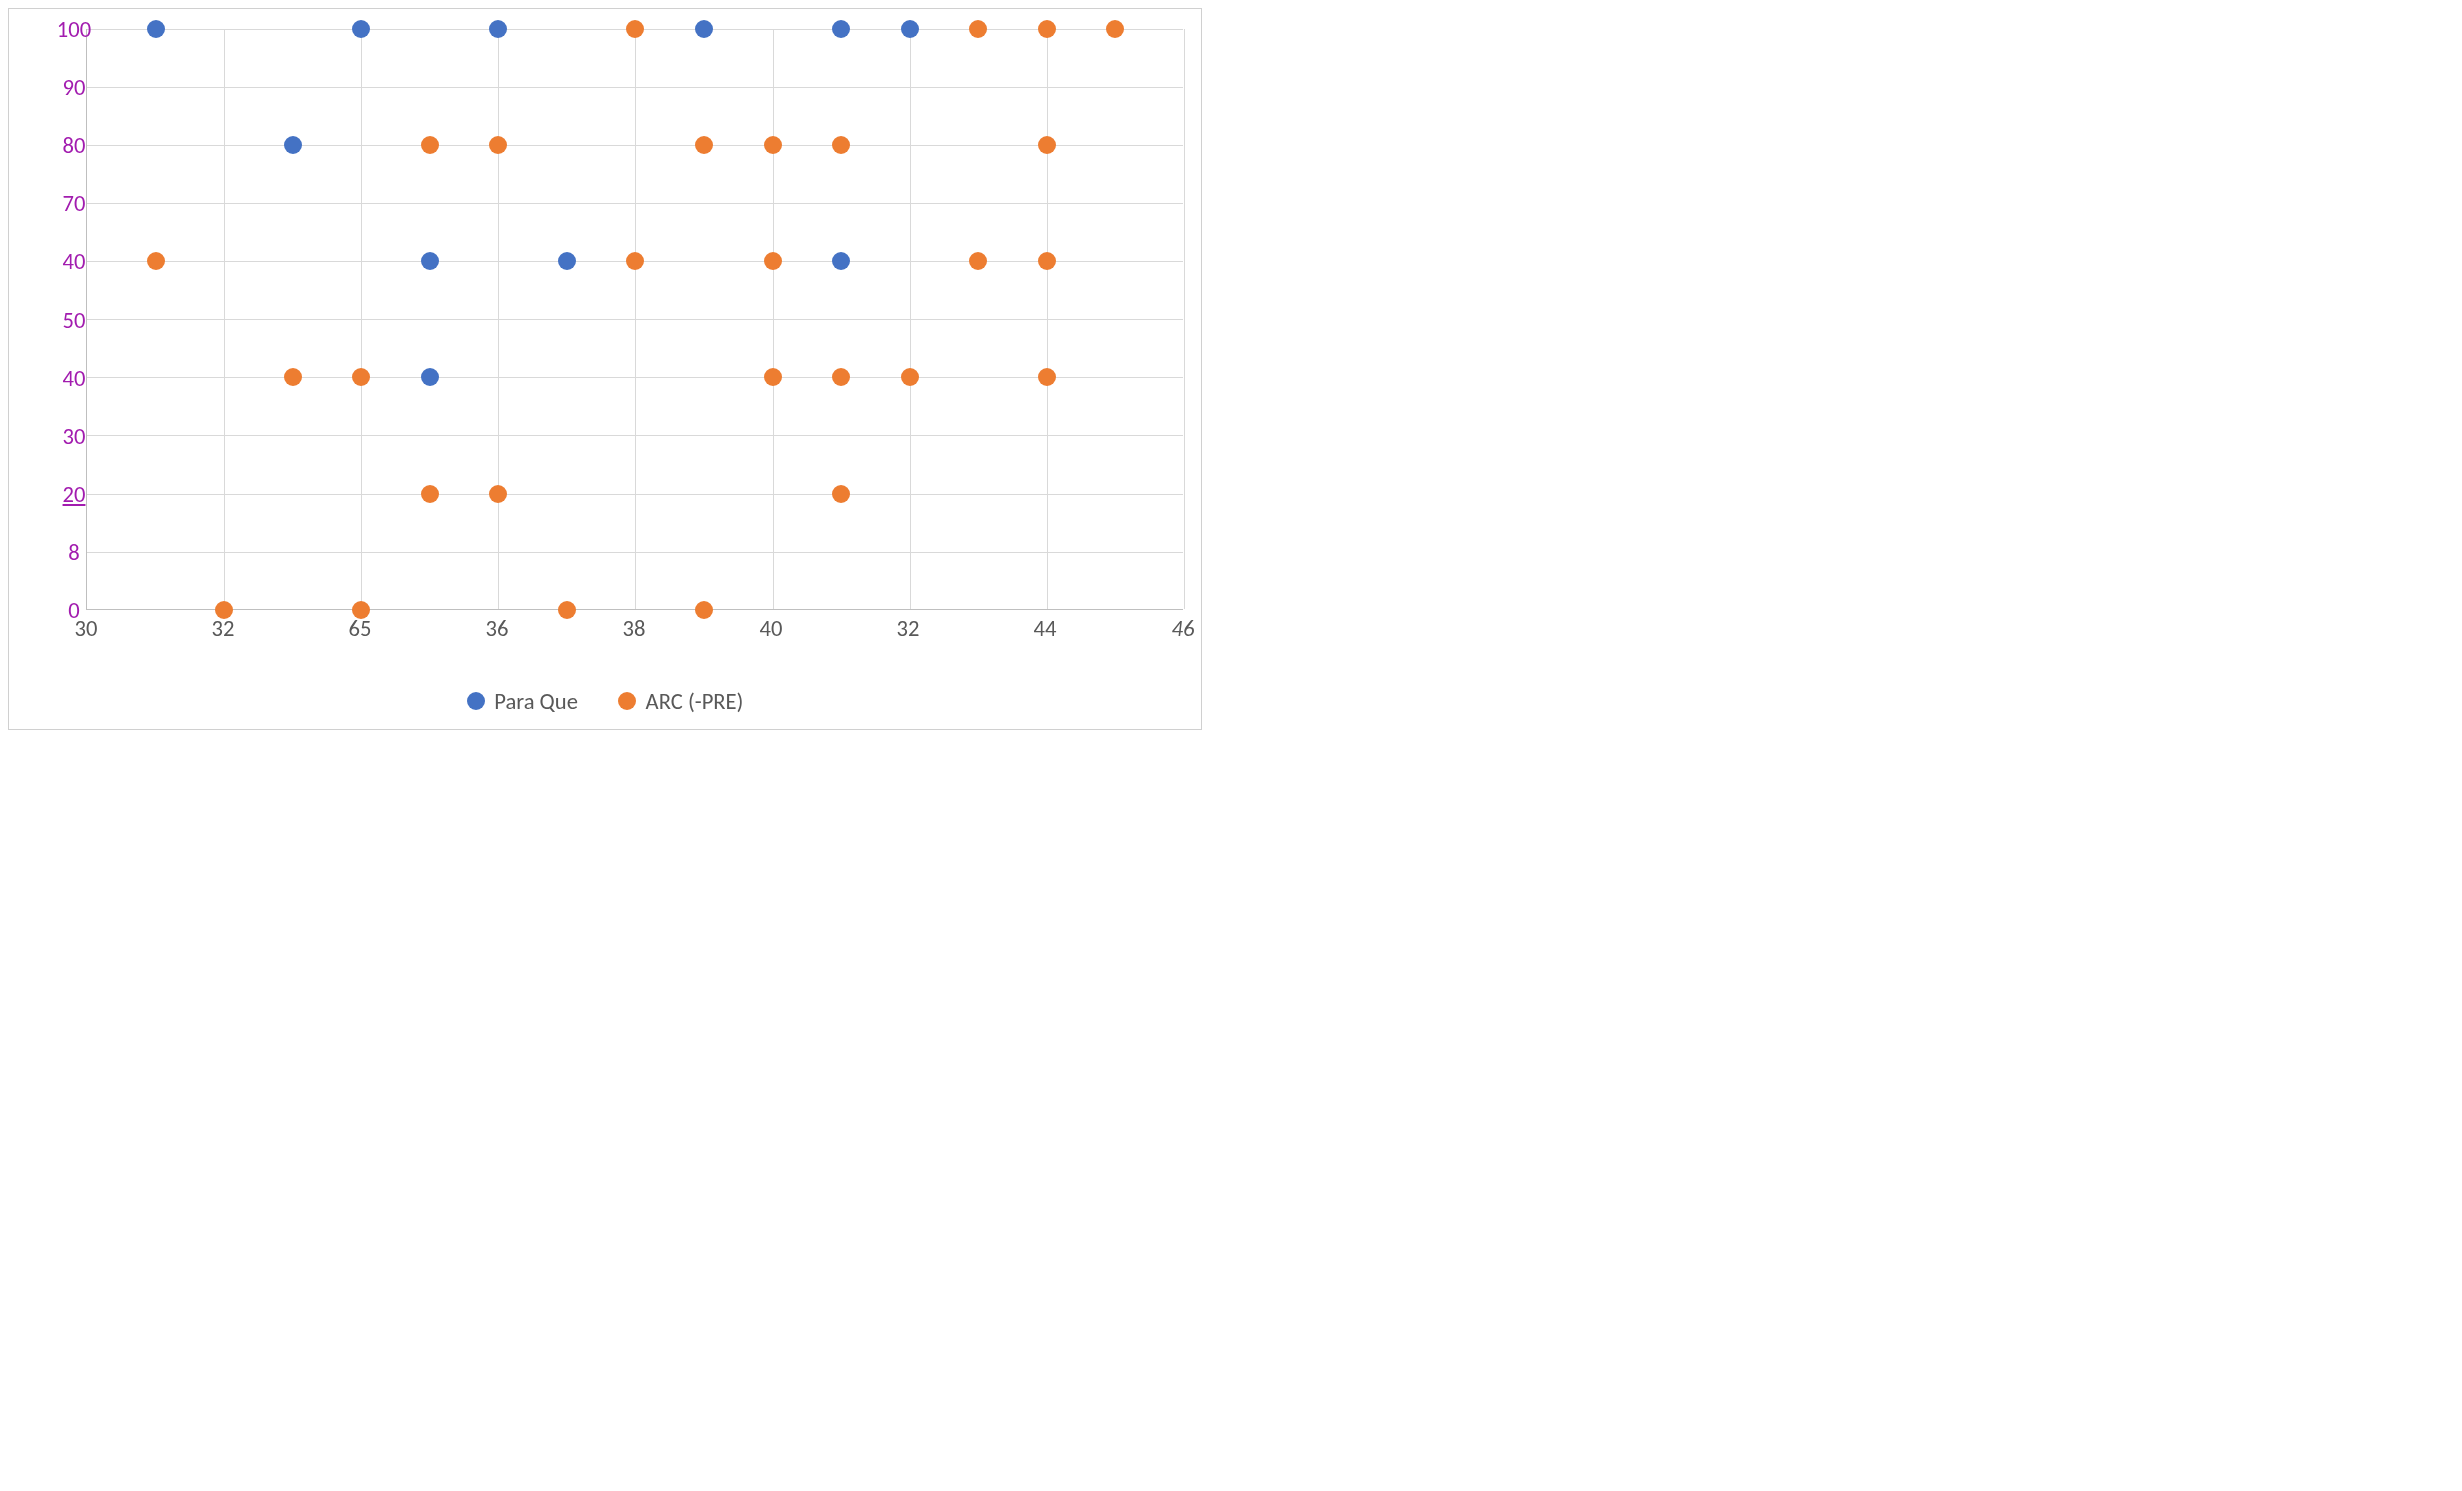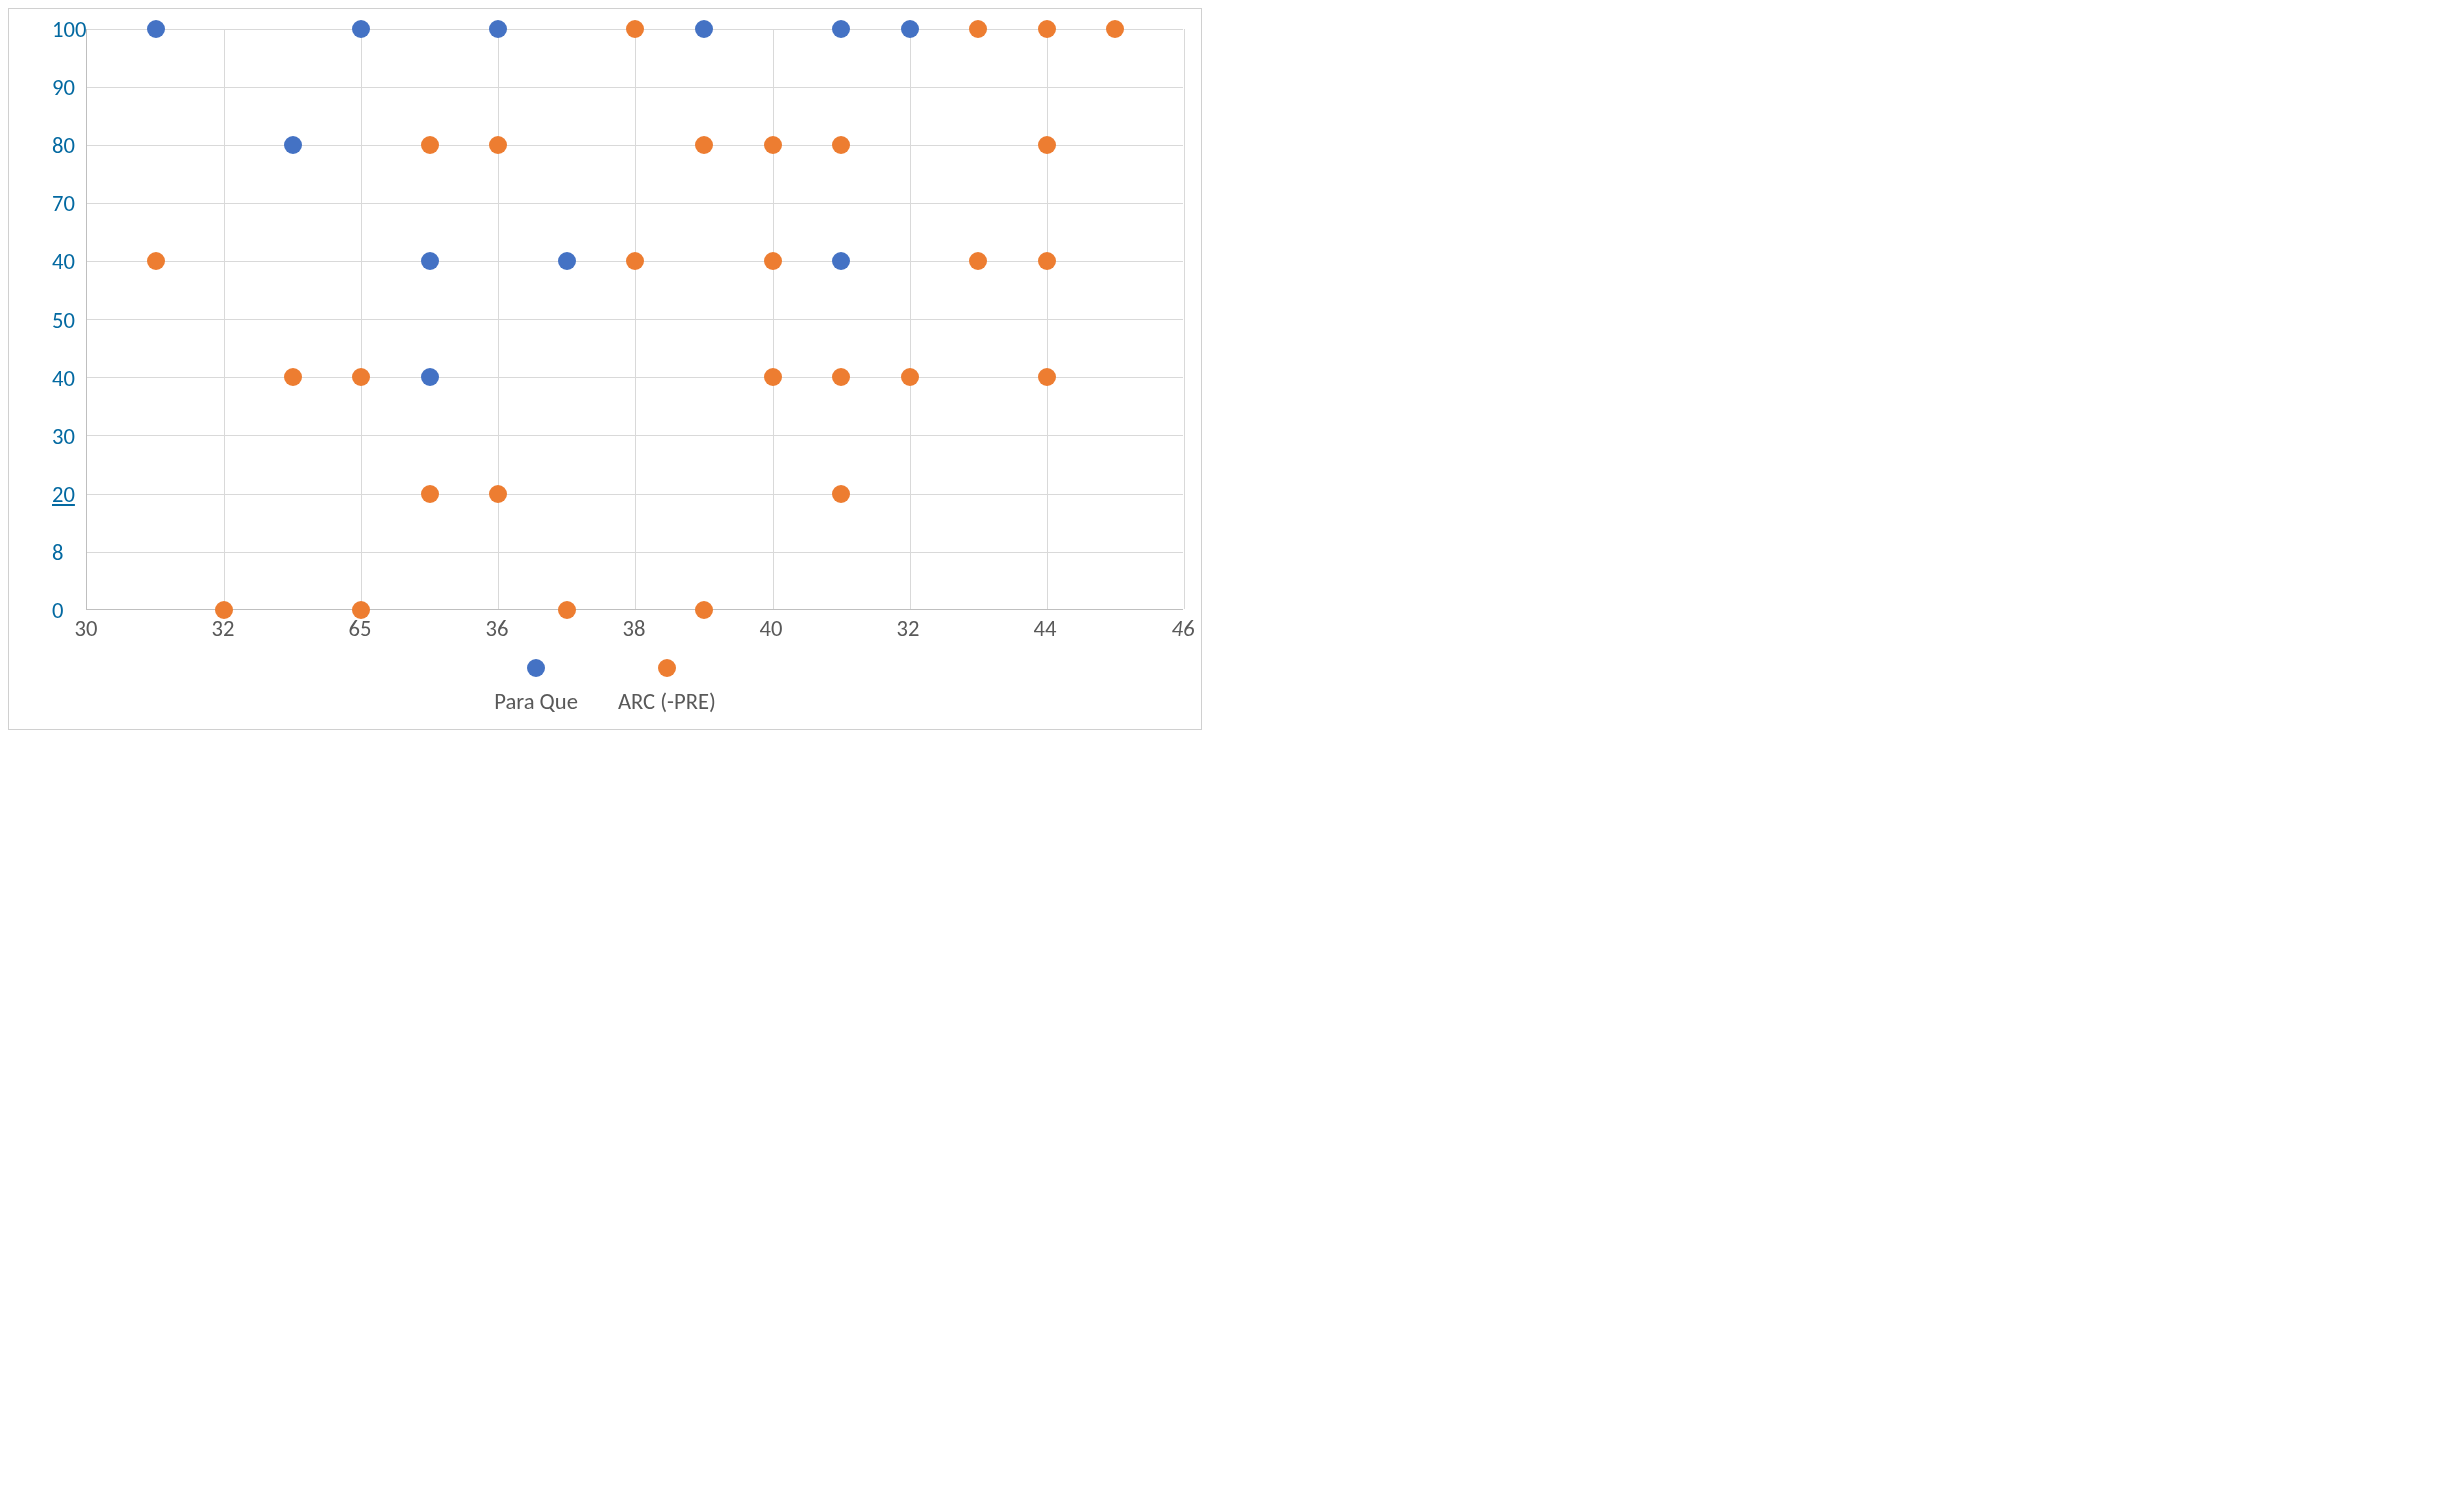--- a/index.html
+++ b/index.html
@@ -35,23 +35,23 @@
       position: absolute;
       left: 0;
       right: 0;
       height: 0.8px;
       background: #d9d9d9;
     }
     .y-tick {
       position: absolute;
       right: 1105px;
       width: 44px;
-      text-align: left;
+      text-align: center;
       font-size: 22.6px;
-      color: #0369a1;
+      color: #a21caf;
       transform: translateY(-50%);
     }
     .x-tick {
       position: absolute;
       top: 605px;
       width: 48px;
       text-align: center;
       font-size: 22.6px;
       color: #595959;
       transform: translateX(-50%);
@@ -74,21 +74,20 @@
       justify-content: center;
       gap: 40px;
       align-items: center;
     }
     .legend-item {
       display: flex;
       align-items: center;
       gap: 9.7px;
       font-size: 22.6px;
       color: #595959;
-      flex-direction: column;
     }
     .legend-marker {
       width: 18px;
       height: 18px;
       border-radius: 50%;
     }
   </style>
 </head>
 <body>
 

